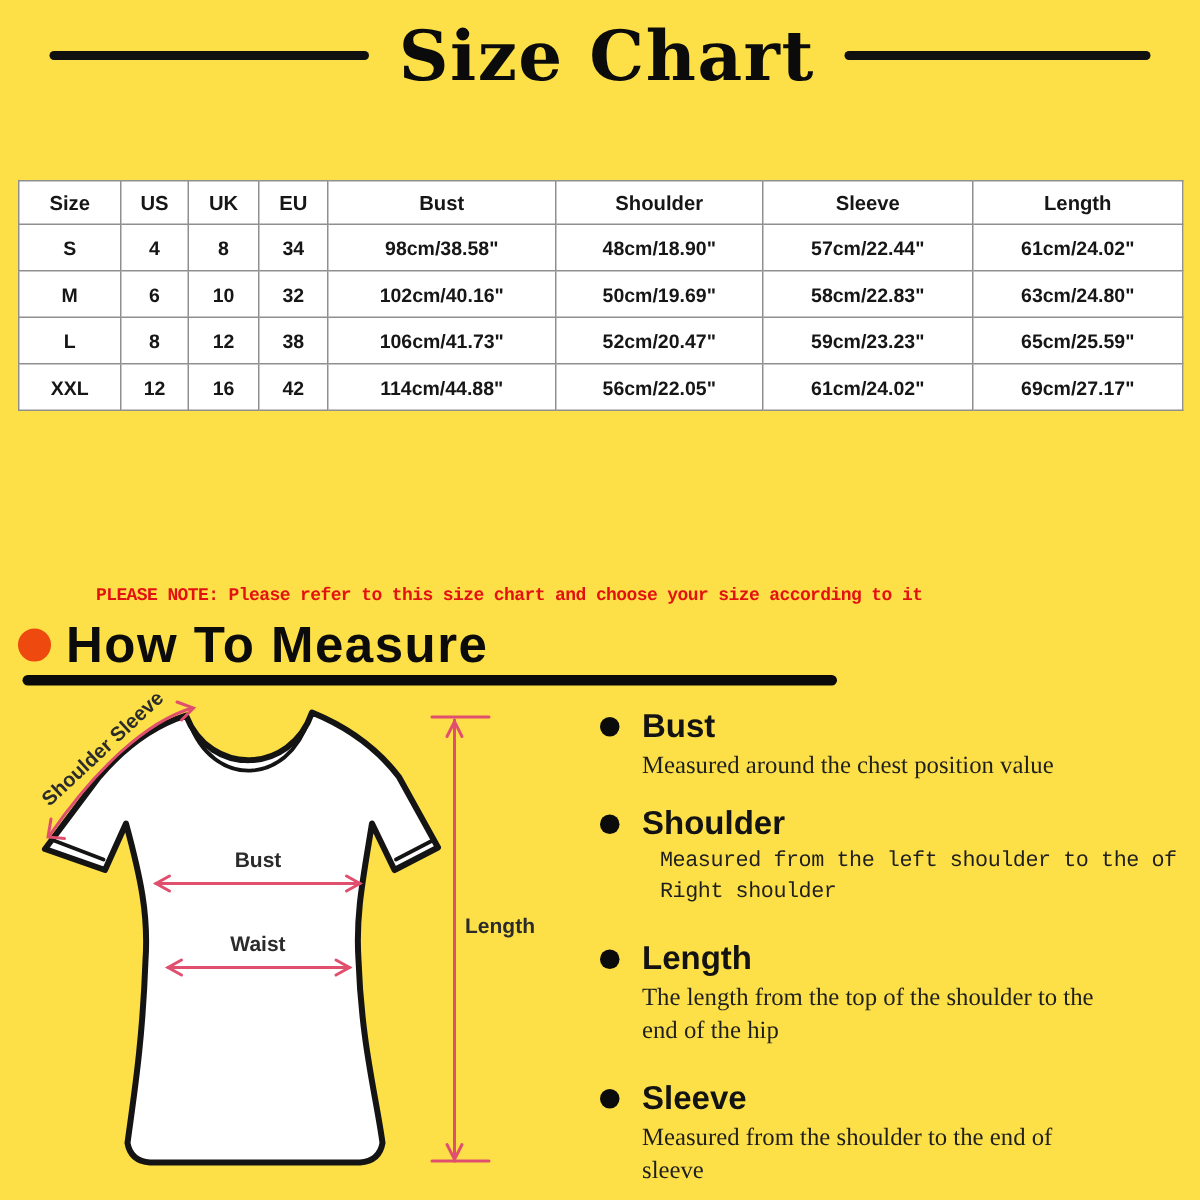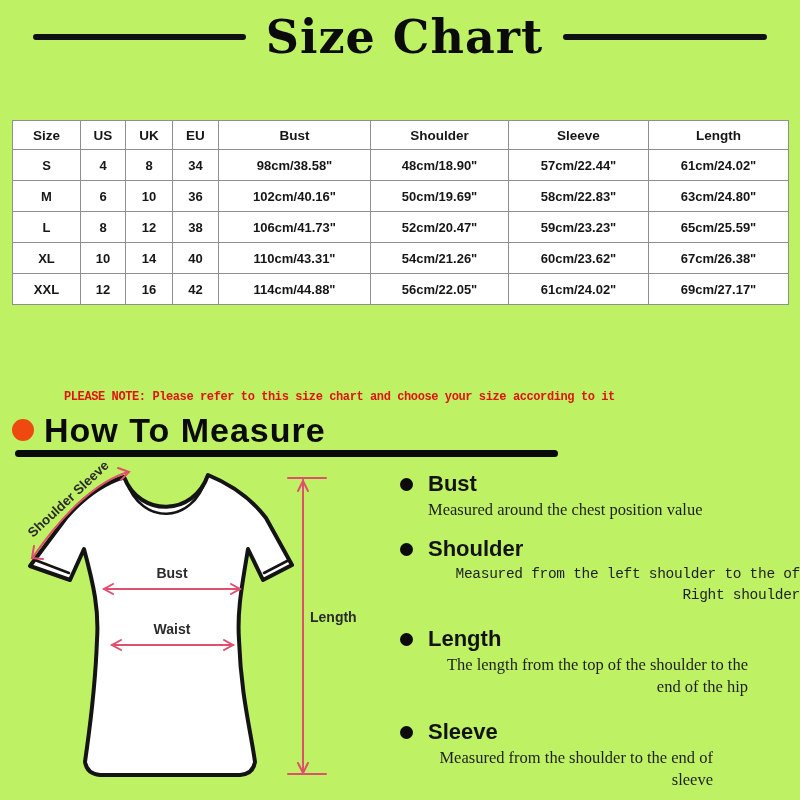--- a/index.html
+++ b/index.html
@@ -8,21 +8,21 @@
     --arrow-pink:#e0506e;
     --table-border:#8f8f8f;
     --ink:#0d0d0d;
   }
   *{box-sizing:border-box;}
   html,body{margin:0;padding:0;}
   body{
     width:800px;height:800px;background:#ffffff;
     font-family:"Liberation Sans",sans-serif;color:var(--ink);
   }
-  .page{position:relative;width:800px;height:800px;overflow:hidden;background:#bef264;}
+  .page{position:relative;width:800px;height:800px;overflow:hidden;background:#fde047;}
 
   
   .title-row{
     position:absolute;top:6px;left:0;width:800px;height:62px;
     display:flex;align-items:center;justify-content:center;gap:20px;
   }
   .title-line{height:6px;background:#101010;border-radius:3px;}
   .title-line.left{width:213px;}
   .title-line.right{width:204px;}
   .title-text{
@@ -84,21 +84,21 @@
   .measure-item.i0{margin-bottom:16px;}
   .measure-item.i1{margin-bottom:20px;}
   .measure-item.i2{margin-bottom:22px;}
   .bullet{
     width:13px;height:13px;border-radius:50%;background:#0b0b0b;
     margin:7px 15px 0 0;flex:0 0 auto;
   }
   .measure-label{font-size:22px;font-weight:bold;color:#131313;line-height:26px;}
   .measure-desc{
     font-family:"Liberation Serif",serif;font-size:16.5px;color:#1f1f1f;
-    line-height:1.3;margin-top:2px;max-width:380px;text-align:right;
+    line-height:1.3;margin-top:2px;max-width:380px;
   }
   .measure-item.i1 .measure-desc{
     font-family:"Liberation Mono",monospace;font-size:14.5px;
     line-height:1.45;max-width:360px;letter-spacing:-0.3px;margin-left:12px;
   }
   .measure-item.i2 .measure-desc{max-width:320px;}
   .measure-item.i3 .measure-desc{max-width:285px;}
 </style>
 </head>
 <body>
@@ -142,45 +142,35 @@
           <td>34</td>
           <td>98cm/38.58"</td>
           <td>48cm/18.90"</td>
           <td>57cm/22.44"</td>
           <td>61cm/24.02"</td>
         </tr>
         <tr>
           <td>M</td>
           <td>6</td>
           <td>10</td>
-          <td>36</td>
+          <td>32</td>
           <td>102cm/40.16"</td>
           <td>50cm/19.69"</td>
           <td>58cm/22.83"</td>
           <td>63cm/24.80"</td>
         </tr>
         <tr>
           <td>L</td>
           <td>8</td>
           <td>12</td>
           <td>38</td>
           <td>106cm/41.73"</td>
           <td>52cm/20.47"</td>
           <td>59cm/23.23"</td>
           <td>65cm/25.59"</td>
-        </tr>
-        <tr>
-          <td>XL</td>
-          <td>10</td>
-          <td>14</td>
-          <td>40</td>
-          <td>110cm/43.31"</td>
-          <td>54cm/21.26"</td>
-          <td>60cm/23.62"</td>
-          <td>67cm/26.38"</td>
         </tr>
         <tr>
           <td>XXL</td>
           <td>12</td>
           <td>16</td>
           <td>42</td>
           <td>114cm/44.88"</td>
           <td>56cm/22.05"</td>
           <td>61cm/24.02"</td>
           <td>69cm/27.17"</td>

